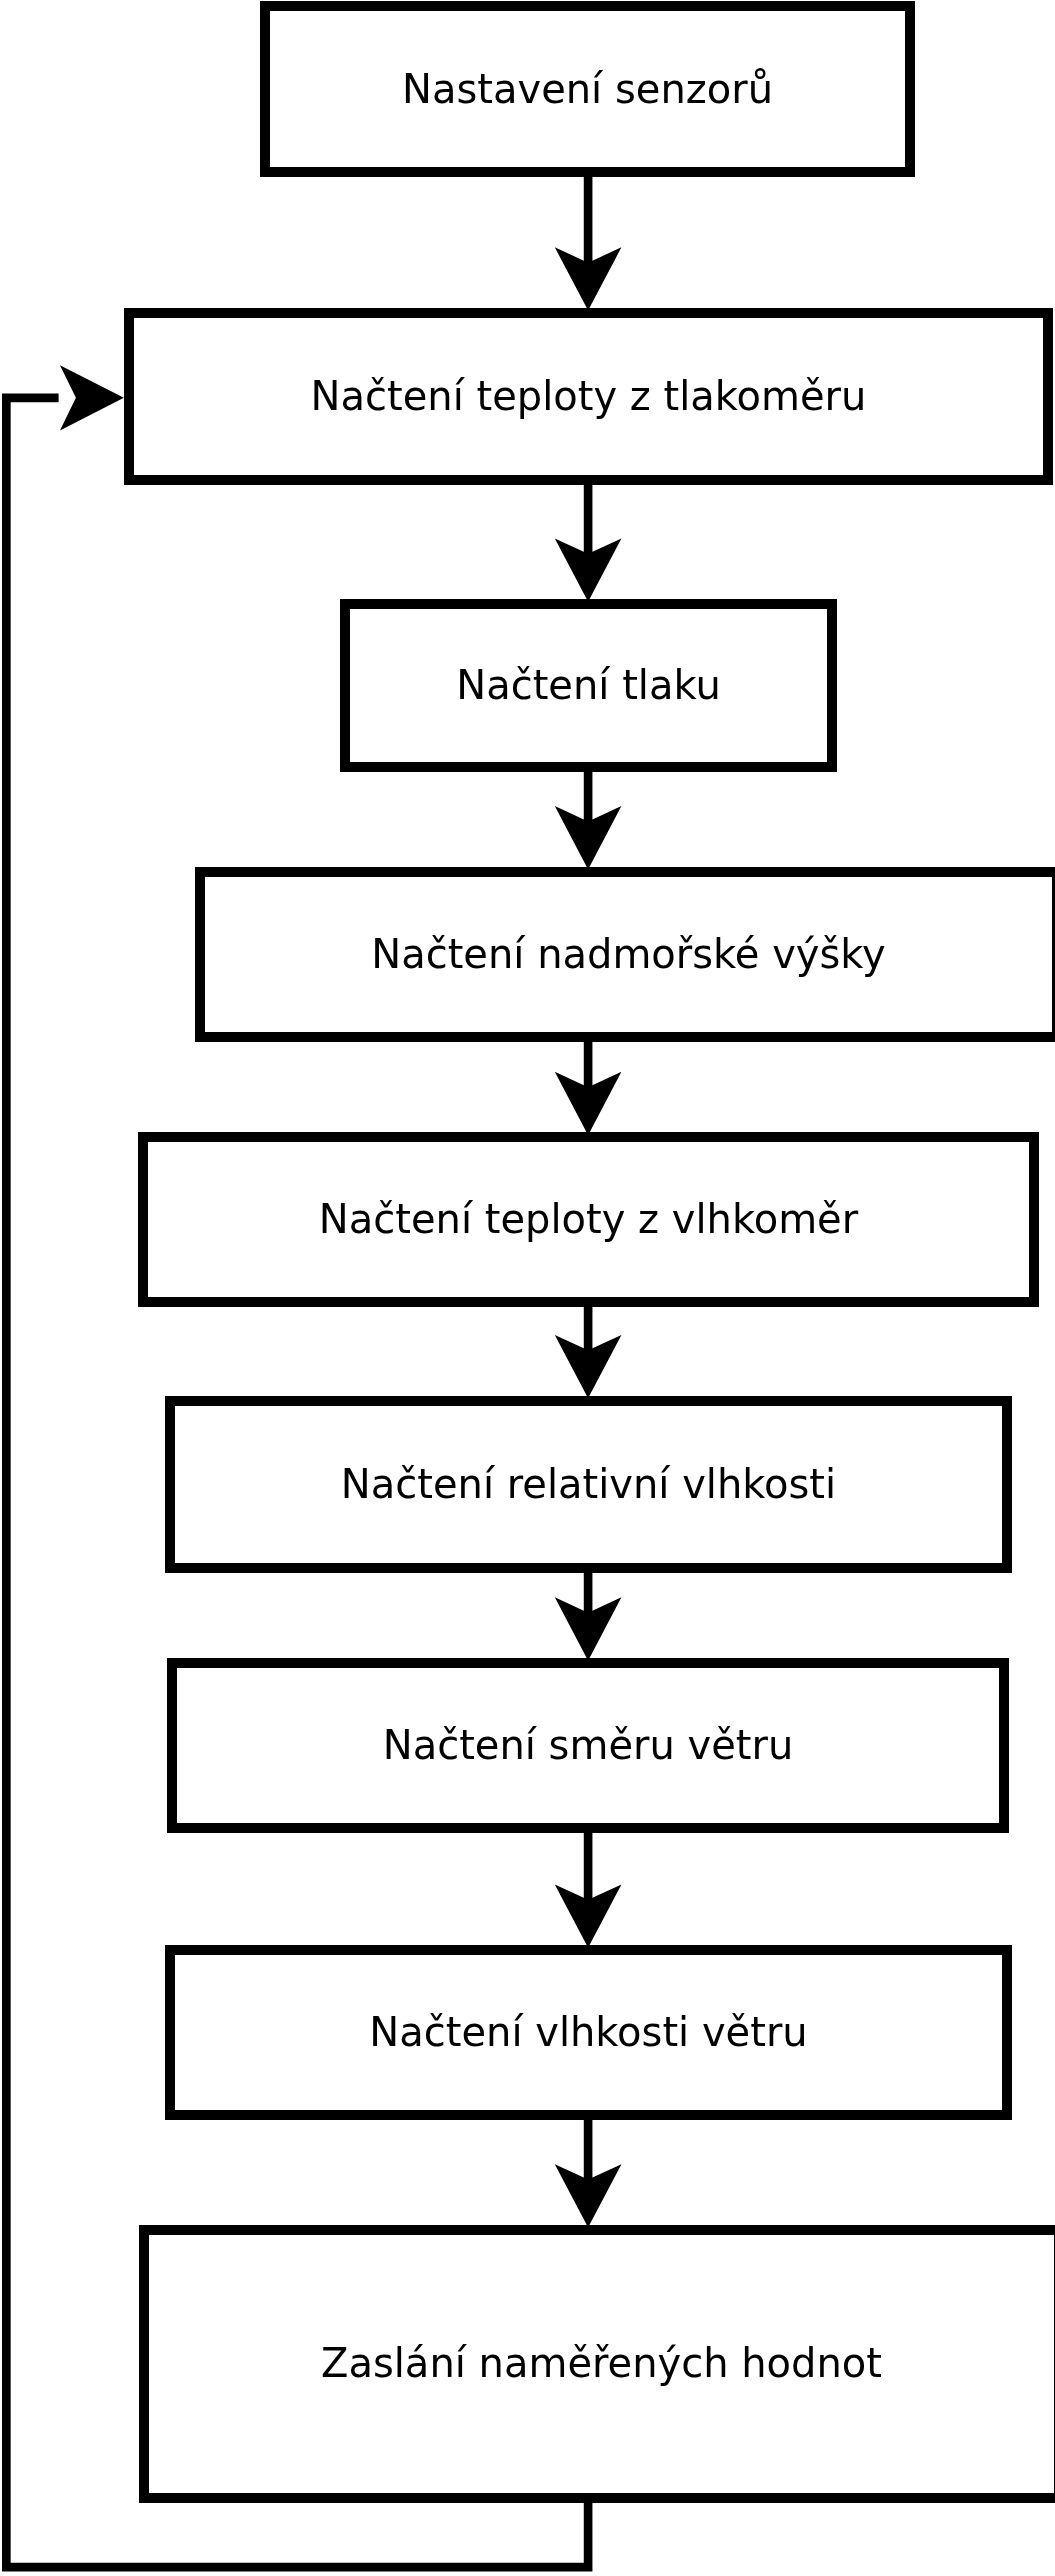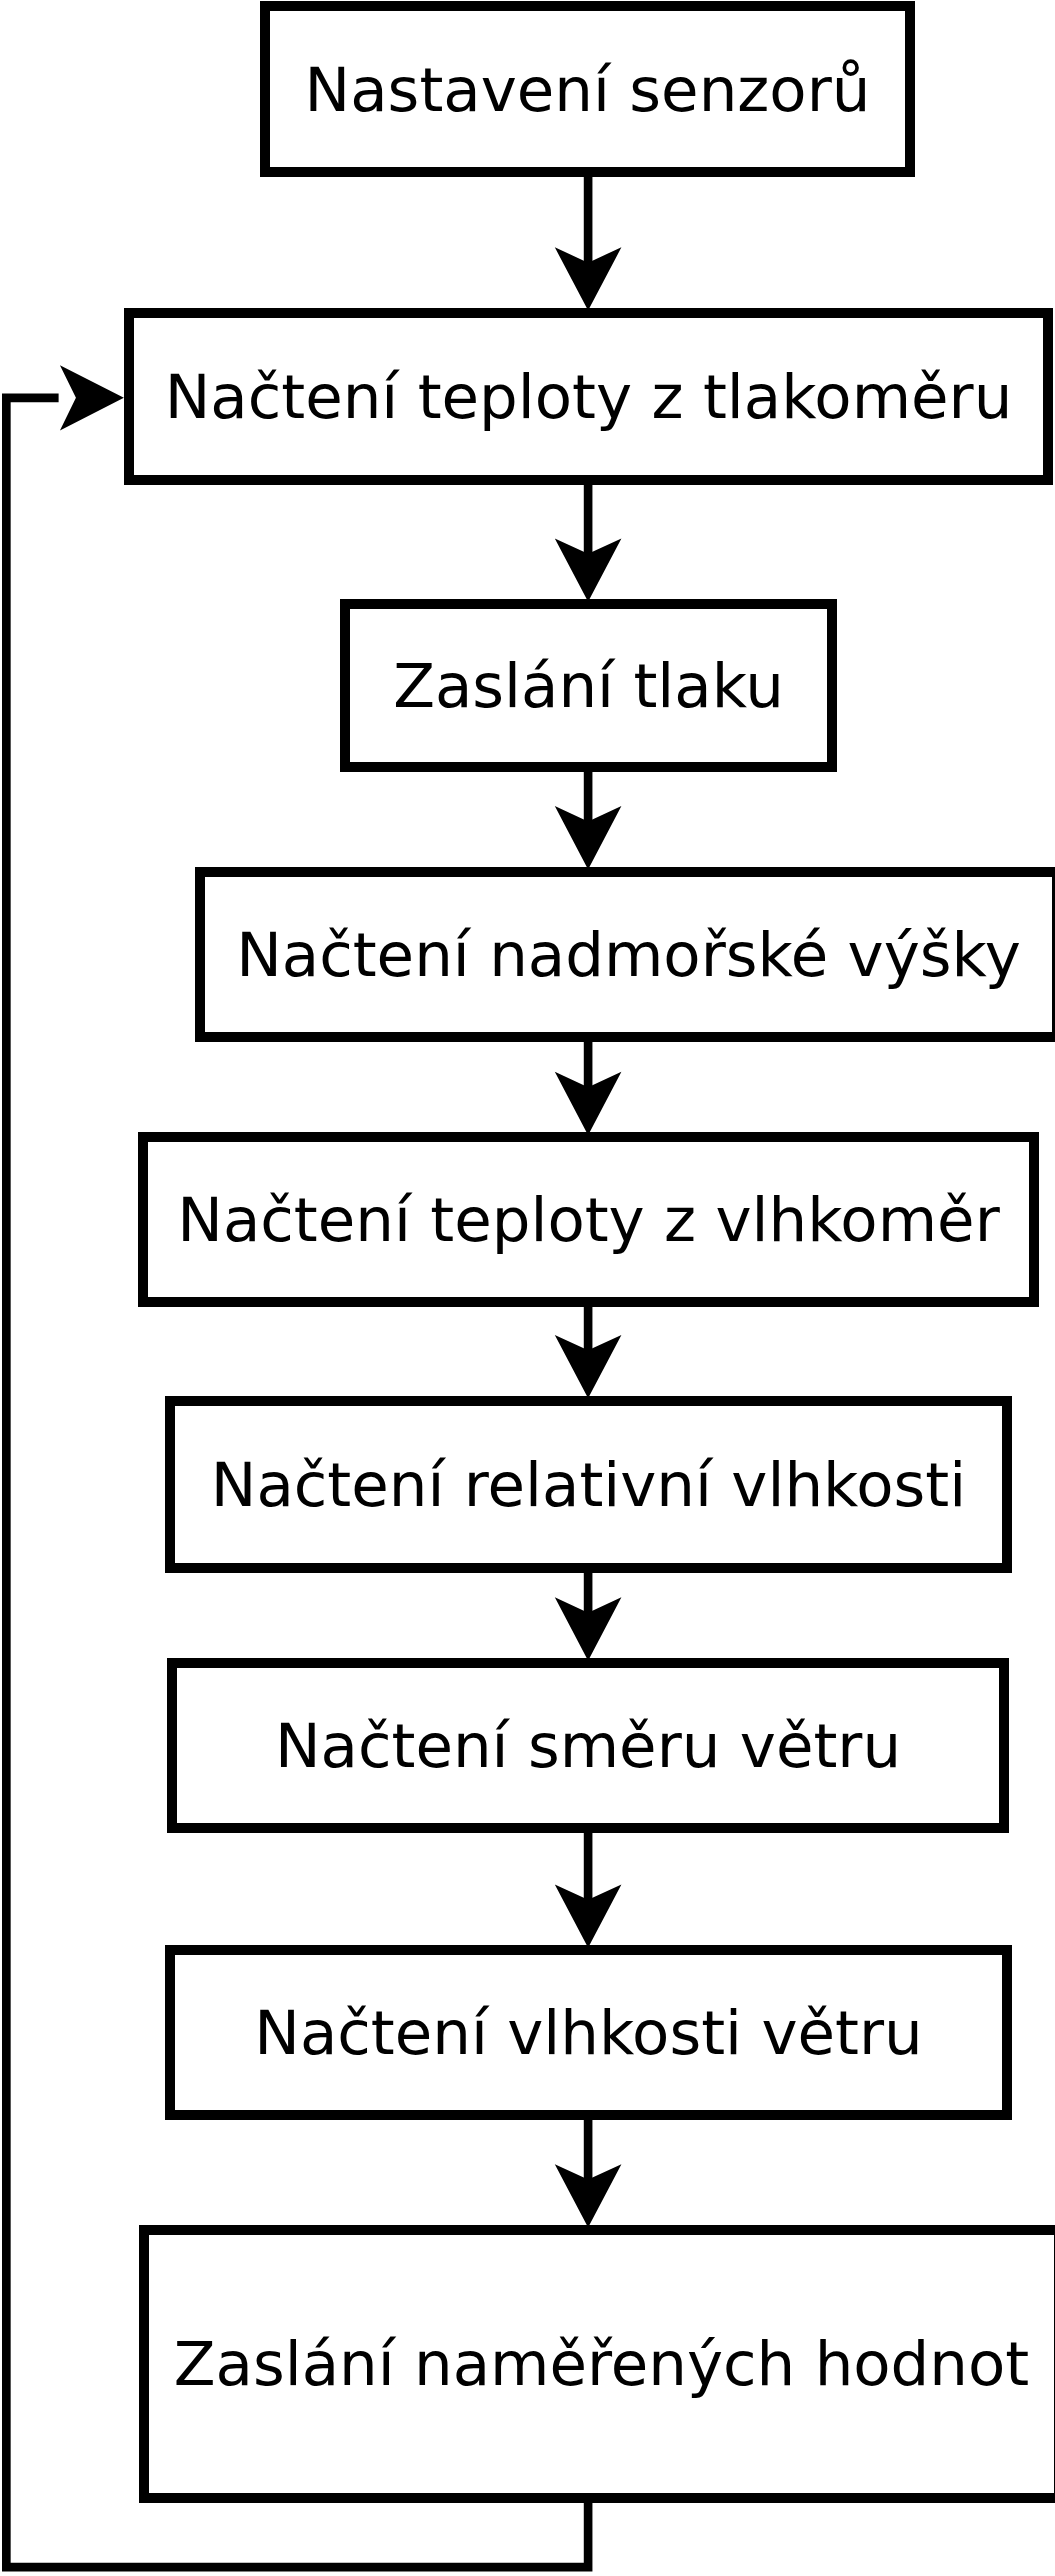--- a/index.html
+++ b/index.html
@@ -26,21 +26,21 @@
     position: absolute;
     box-sizing: border-box;
     background: #ffffff;
     border: 10px solid #000000;
     display: flex;
     flex-direction: column;
     align-items: center;
     justify-content: center;
     text-align: center;
     font-family: "DejaVu Sans", "Liberation Sans", sans-serif;
-    font-size: 61px;
+    font-size: 40px;
     line-height: 1.33;
     color: #000000;
     white-space: nowrap;
   }
   .node span { display: block; }
 </style>
 </head>
 <body>
 
 <div class="canvas">
@@ -95,21 +95,21 @@
 
   <div class="node" style="left:260px; top:1.3px; width:655px; height:176px;">
     <span>Nastavení senzorů</span>
   </div>
 
   <div class="node" style="left:124px; top:308px; width:929px; height:177px;">
     <span>Načtení teploty z tlakoměru</span>
   </div>
 
   <div class="node" style="left:340px; top:599px; width:497px; height:173px;">
-    <span>Zaslání tlaku</span>
+    <span>Načtení tlaku</span>
   </div>
 
   <div class="node" style="left:155px; top:867px; width:867px; height:175px;margin-left:40px;">
     <span>Načtení nadmořské výšky</span>
   </div>
 
   <div class="node" style="left:138px; top:1132px; width:901px; height:175px;">
     <span>Načtení teploty z vlhkoměr</span>
   </div>
 

